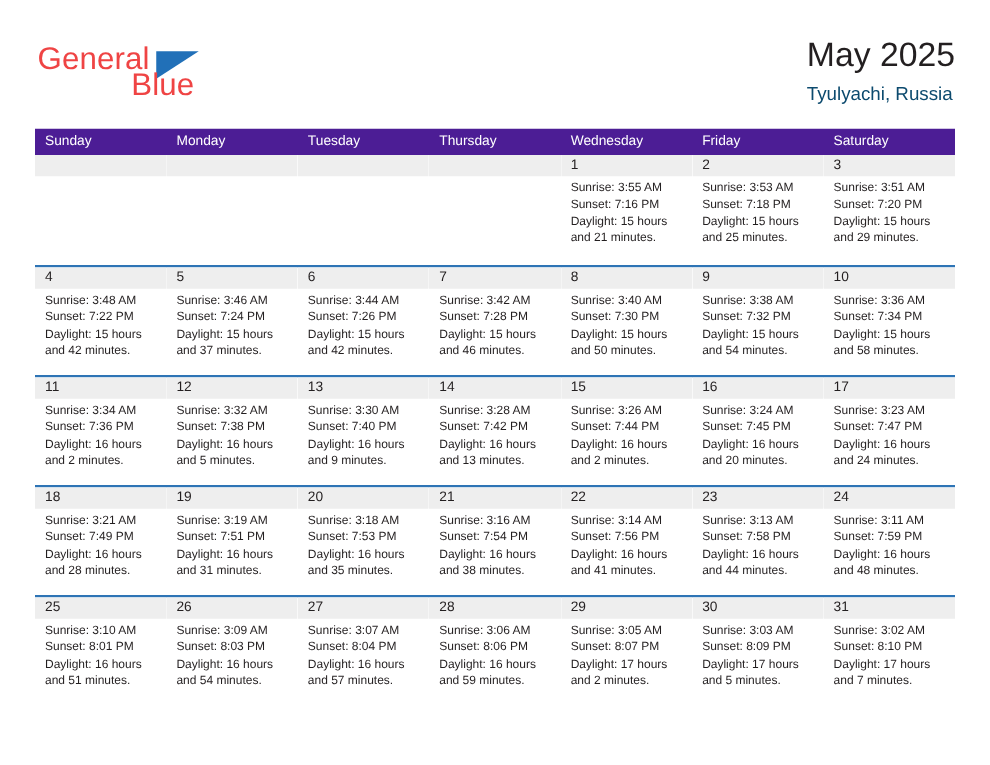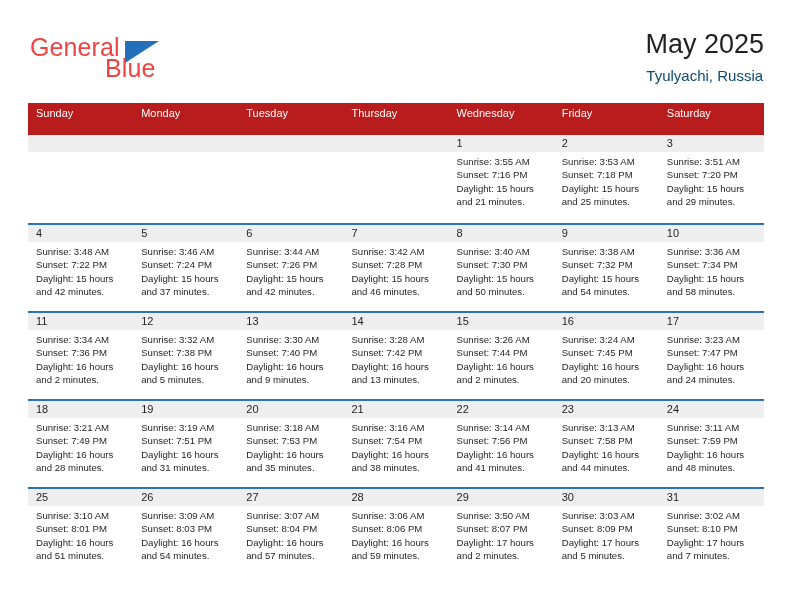--- a/index.html
+++ b/index.html
@@ -64,21 +64,21 @@
     width: 0;
     height: 0;
     border-left: 34px solid #2170b8;
     border-bottom: 22px solid transparent;
   }
 
   .title-block {
     position: absolute;
     right: 0;
     top: 0;
-    text-align: center;
+    text-align: left;
   }
   .cal-title {
     font-size: 27px;
     line-height: 32px;
     color: #231f20;
     font-weight: normal;
     margin: 0;
     font-family: "Liberation Sans", sans-serif;
   }
   .cal-subtitle {
@@ -91,22 +91,22 @@
 
   
   .calendar {
     position: absolute;
     left: 28px;
     top: 103px;
     width: 736px;
   }
   .dow-row {
     display: flex;
-    background: #b91c1c;
-    height: 32px;
+    background: #4c1d95;
+    height: 21px;
   }
   .dow-cell {
     flex: 1 1 0;
     color: #ffffff;
     font-size: 11px;
     line-height: 21px;
     padding-left: 8px;
     box-sizing: border-box;
     overflow: hidden;
     white-space: nowrap;
@@ -473,21 +473,21 @@
             <div class="day-body">
               <div class="day-line">Sunrise: 3:06 AM</div>
               <div class="day-line">Sunset: 8:06 PM</div>
               <div class="day-line">Daylight: 16 hours</div>
               <div class="day-line">and 59 minutes.</div>
             </div>
           </div>
           <div class="day-cell">
             <div class="day-number-band">29</div>
             <div class="day-body">
-              <div class="day-line">Sunrise: 3:50 AM</div>
+              <div class="day-line">Sunrise: 3:05 AM</div>
               <div class="day-line">Sunset: 8:07 PM</div>
               <div class="day-line">Daylight: 17 hours</div>
               <div class="day-line">and 2 minutes.</div>
             </div>
           </div>
           <div class="day-cell">
             <div class="day-number-band">30</div>
             <div class="day-body">
               <div class="day-line">Sunrise: 3:03 AM</div>
               <div class="day-line">Sunset: 8:09 PM</div>

